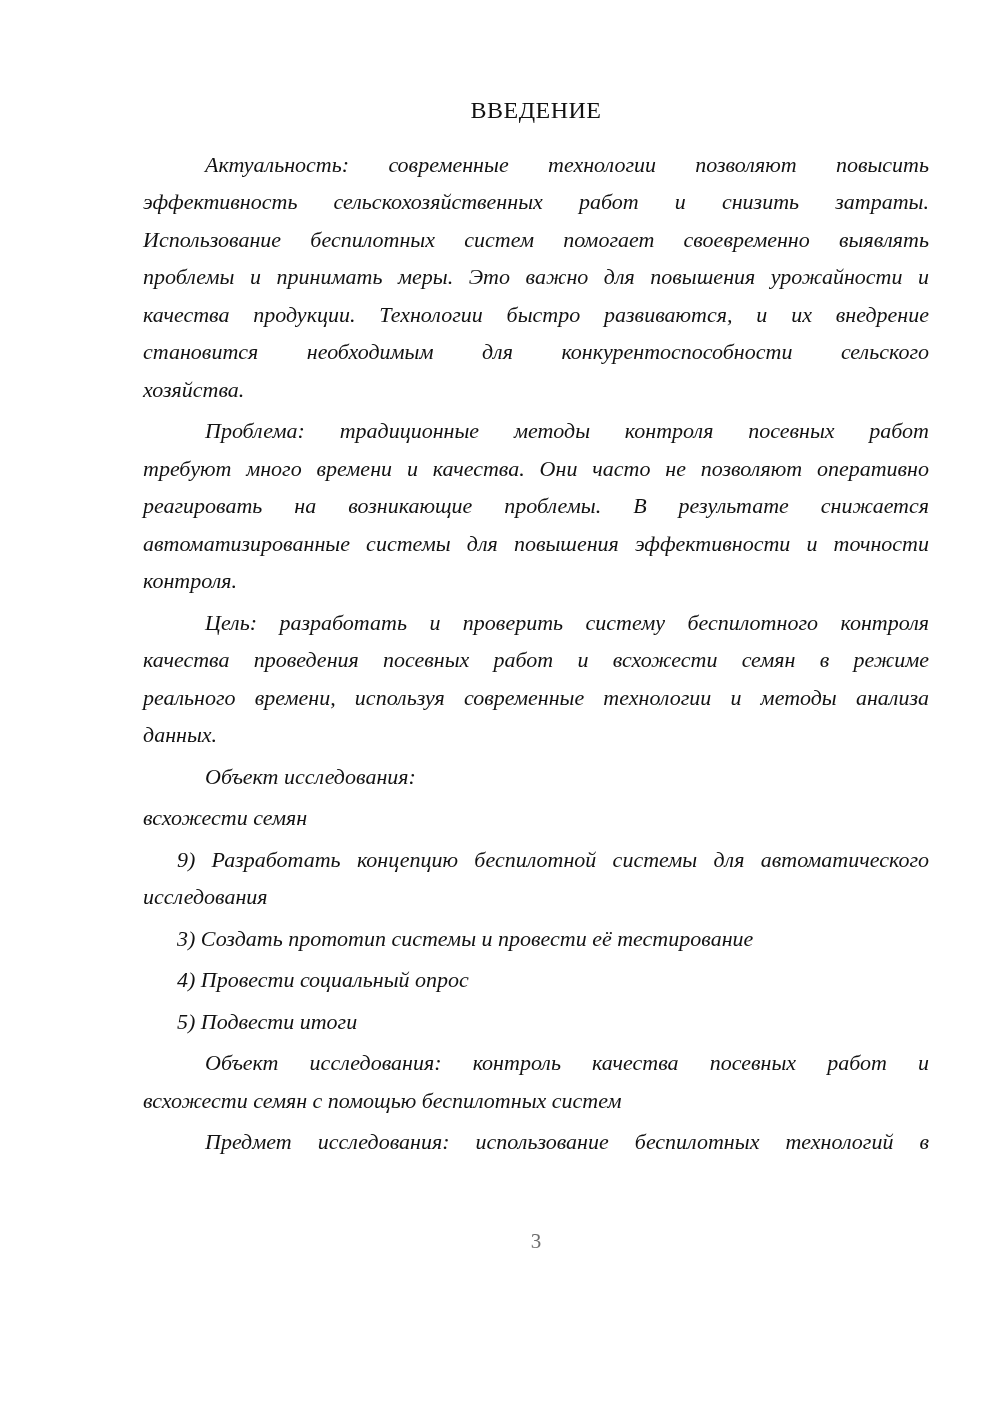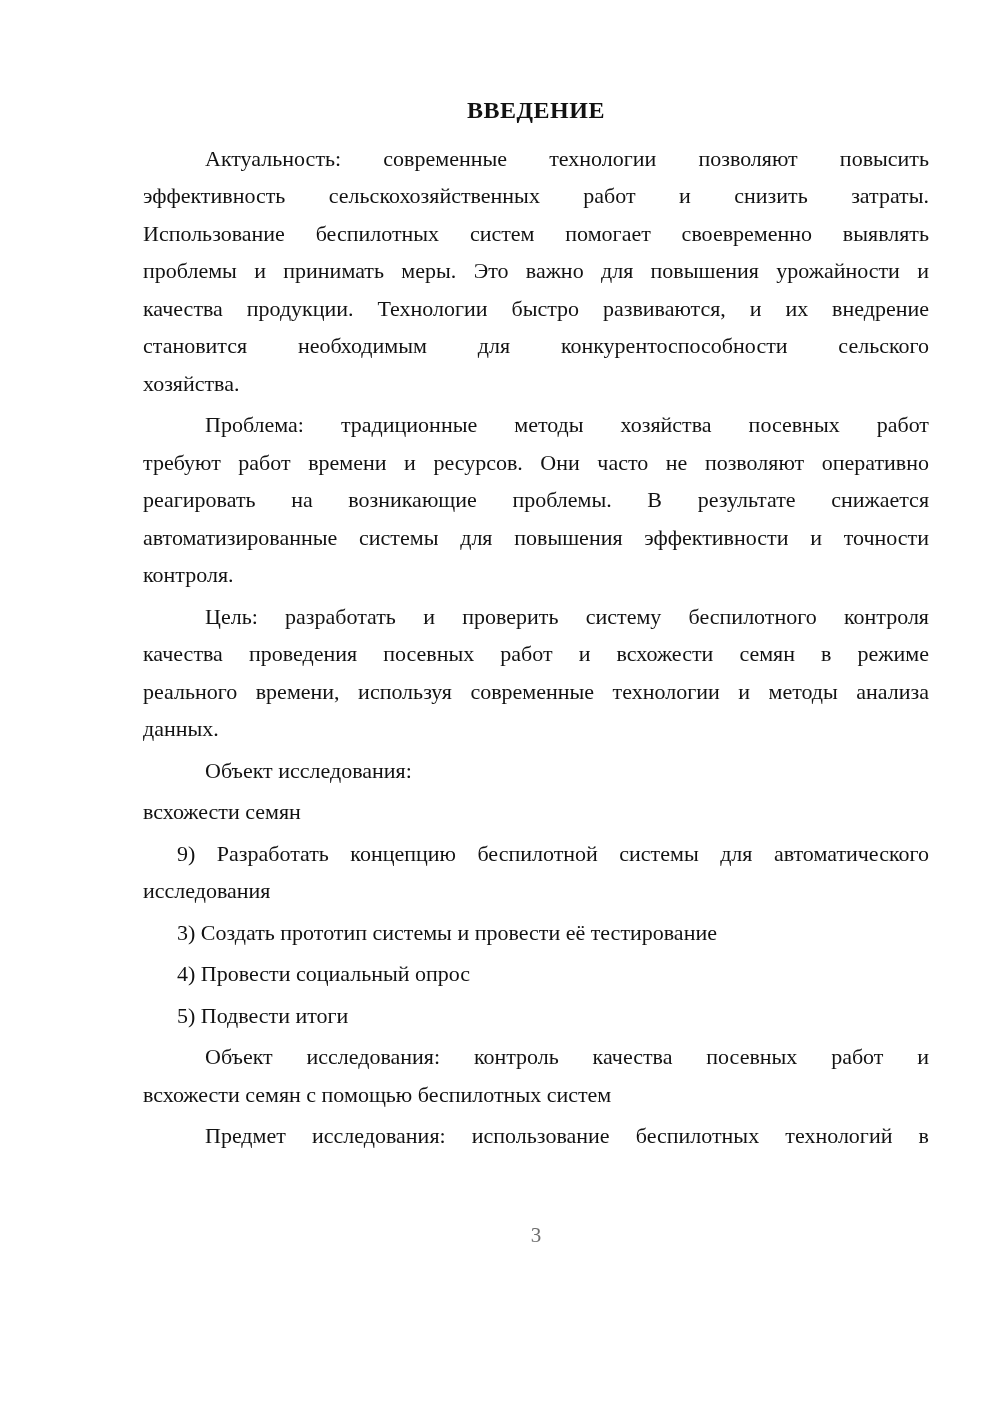--- a/index.html
+++ b/index.html
@@ -13,28 +13,29 @@
     overflow: hidden;
   }
   .page {
     position: absolute;
     inset: 0;
     background: #ffffff;
     padding: 92px 71px 0 143px;
   }
   .doc-title {
     font-size: 24px;
-    font-weight: bold;
+    font-weight: normal;
     text-align: center;
     line-height: 37.5px;
     letter-spacing: 0.5px;
   }
   .doc-body {
-    margin-top: 10px;
+    margin-top: 16px;
     font-size: 22px;
+    font-style: italic;
   }
   .para + .para { margin-top: 4px; }
   .line { line-height: 37.5px; white-space: normal; }
   .line.just {
     text-align: justify;
     text-align-last: justify;
   }
   .para.body .line.first { padding-left: 62px; }
   .para.list .line.first { padding-left: 34px; }
   .footer {
@@ -57,22 +58,22 @@
       <div class="para body">
         <div class="line just first">Актуальность: современные технологии позволяют повысить</div>
         <div class="line just">эффективность сельскохозяйственных работ и снизить затраты.</div>
         <div class="line just">Использование беспилотных систем помогает своевременно выявлять</div>
         <div class="line just">проблемы и принимать меры. Это важно для повышения урожайности и</div>
         <div class="line just">качества продукции. Технологии быстро развиваются, и их внедрение</div>
         <div class="line just">становится необходимым для конкурентоспособности сельского</div>
         <div class="line">хозяйства.</div>
       </div>
       <div class="para body">
-        <div class="line just first">Проблема: традиционные методы хозяйства посевных работ</div>
-        <div class="line just">требуют работ времени и ресурсов. Они часто не позволяют оперативно</div>
+        <div class="line just first">Проблема: традиционные методы контроля посевных работ</div>
+        <div class="line just">требуют много времени и качества. Они часто не позволяют оперативно</div>
         <div class="line just">реагировать на возникающие проблемы. В результате снижается</div>
         <div class="line just">автоматизированные системы для повышения эффективности и точности</div>
         <div class="line">контроля.</div>
       </div>
       <div class="para body">
         <div class="line just first">Цель: разработать и проверить систему беспилотного контроля</div>
         <div class="line just">качества проведения посевных работ и всхожести семян в режиме</div>
         <div class="line just">реального времени, используя современные технологии и методы анализа</div>
         <div class="line">данных.</div>
       </div>

